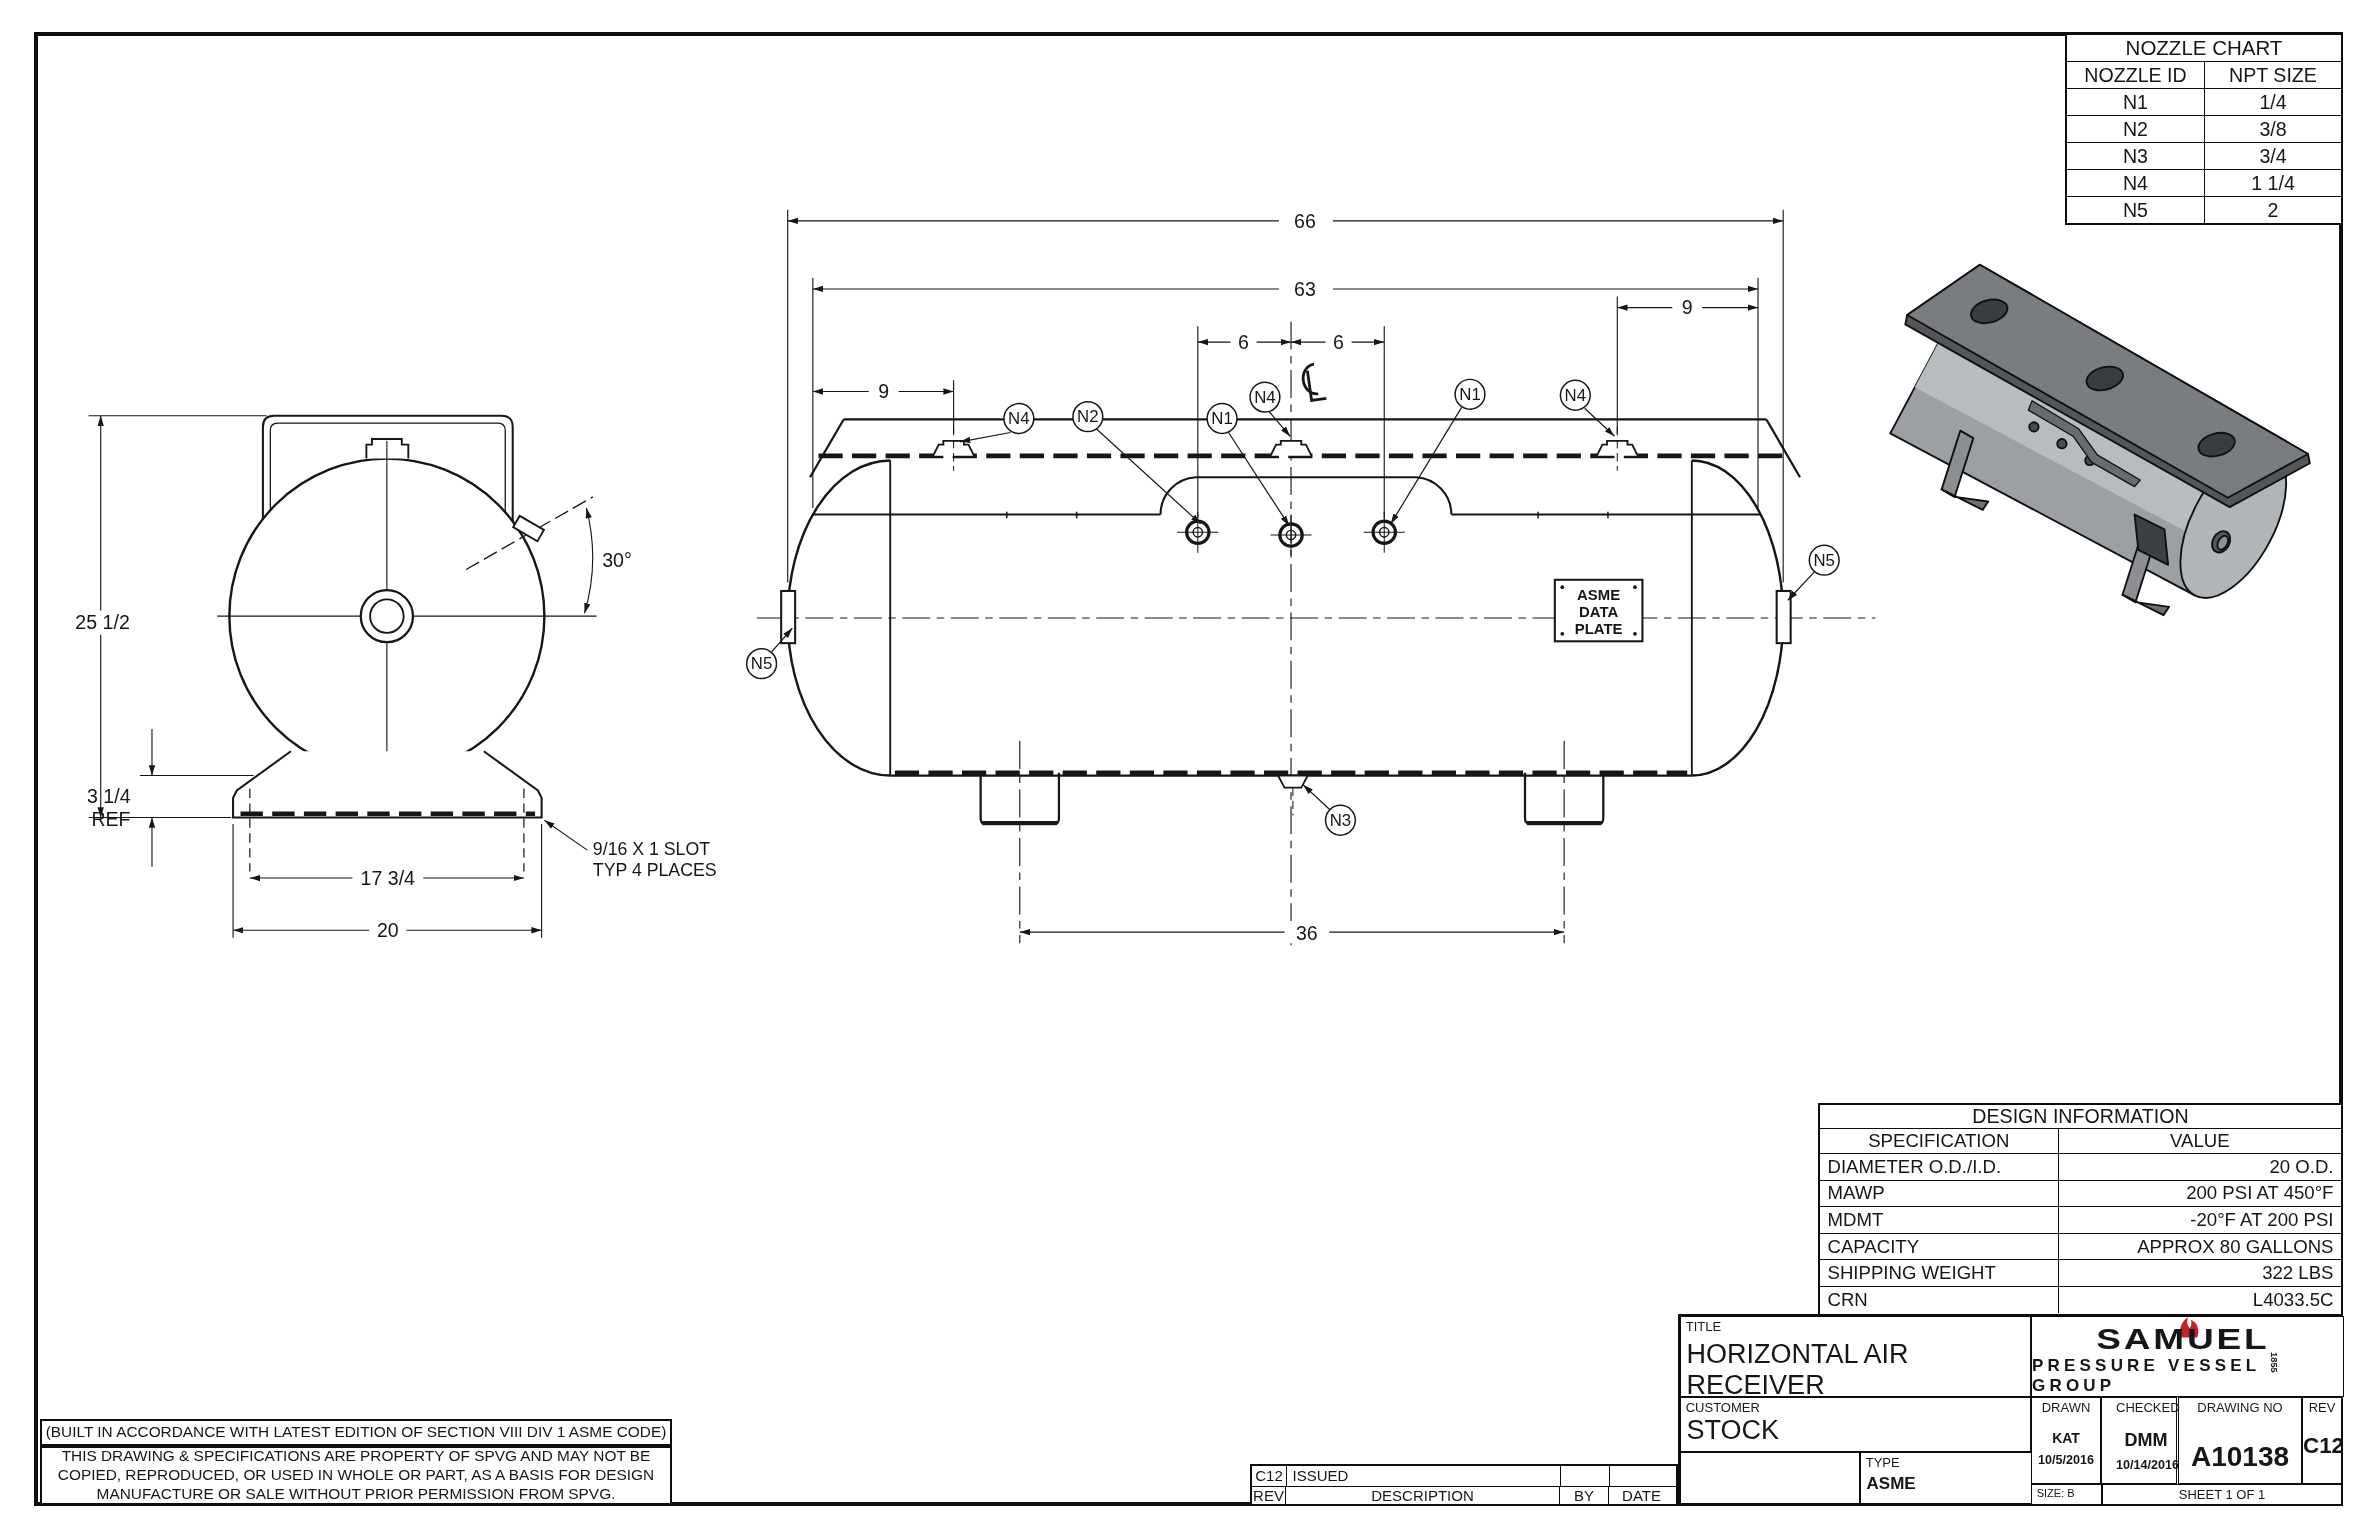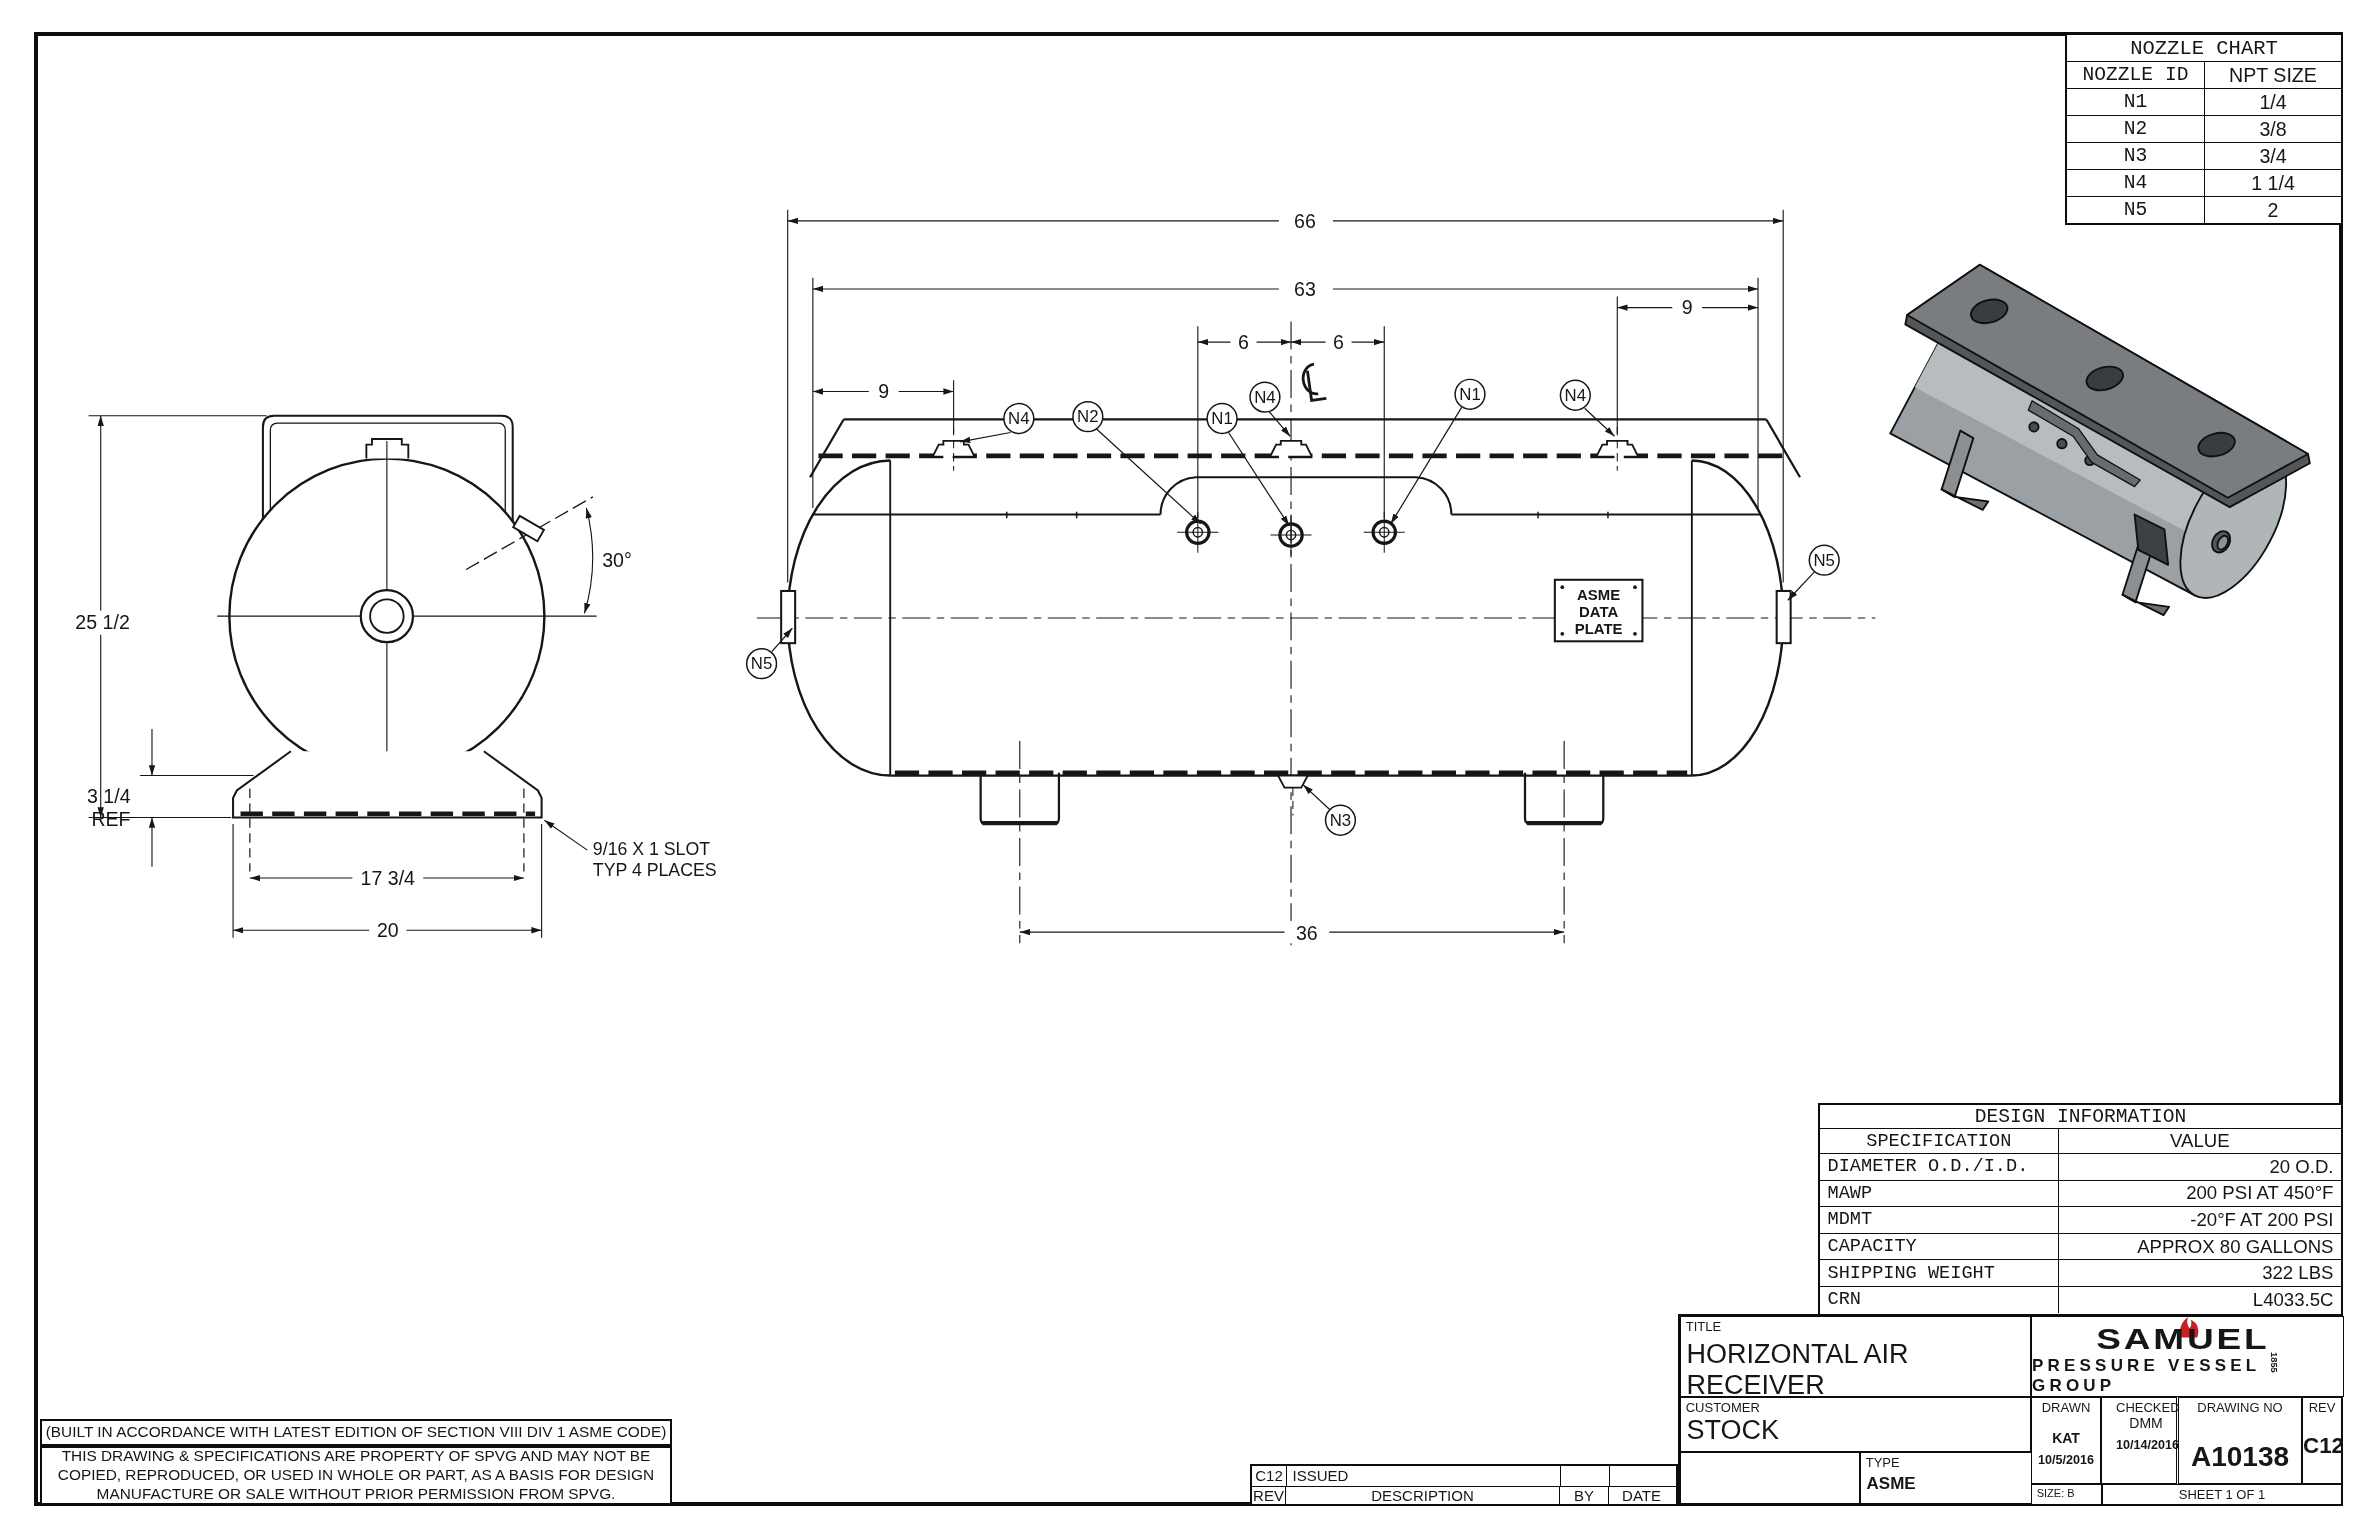--- a/index.html
+++ b/index.html
@@ -6,21 +6,21 @@
   #sheet{position:relative;width:2377px;height:1538px;background:#ffffff;
          font-family:"Liberation Sans",sans-serif;color:#161616;overflow:hidden;}
   #border-rect{position:absolute;left:34px;top:32px;width:2309px;height:1474px;
          border:4.7px solid #0d0d0d;box-sizing:border-box;}
   svg{position:absolute;left:0;top:0;}
   .tbl{position:absolute;box-sizing:border-box;border:2.8px solid #0d0d0d;background:#fff;}
   .tbl .row{display:flex;box-sizing:border-box;border-top:1.9px solid #0d0d0d;}
   .tbl .row:first-child{border-top:none;}
   .tbl .cell{box-sizing:border-box;border-left:1.9px solid #0d0d0d;display:flex;
              align-items:center;justify-content:center;overflow:hidden;white-space:nowrap;}
-  .tbl .cell:first-child{border-left:none;font-family:Liberation Mono, monospace;}
+  .tbl .cell:first-child{border-left:none;}
   .nc-title{font-size:20.5px;}
   .nc-cell{font-size:19.6px;}
   .di-spec{justify-content:flex-start !important;padding-left:7.5px;}
   .di-val{justify-content:flex-end !important;padding-right:7.5px;}
   .tb-cell{position:absolute;box-sizing:border-box;border:1.9px solid #0d0d0d;background:#fff;}
   .tb-label{font-size:13px;padding:1.9px 0 0 4.7px;color:#1a1a1a;}
   .tb-big{font-size:27px;padding-left:5.6px;margin-top:5.6px;}
   .note-box{position:absolute;box-sizing:border-box;border:2.8px solid #0d0d0d;background:#fff;
             display:flex;flex-direction:column;align-items:center;justify-content:center;
             font-size:15.4px;line-height:1.22;text-align:center;}
@@ -411,21 +411,21 @@
       <div class="tb-label">TYPE</div>
       <div style="font-size:17px;font-weight:bold;padding-left:5.6px;margin-top:3.7px;">ASME</div>
     </div>
     <div class="tb-cell" style="left:351px;top:81px;width:70px;height:87px;text-align:center;">
       <div class="tb-label" style="padding-left:0;">DRAWN</div>
       <div style="font-size:14px;font-weight:bold;margin-top:15px;">KAT</div>
       <div style="font-size:12.6px;font-weight:bold;margin-top:7.5px;">10/5/2016</div>
     </div>
     <div class="tb-cell" style="left:421px;top:81px;width:76px;height:87px;text-align:center;padding-left:14px;">
       <div class="tb-label" style="padding-left:0;">CHECKED</div>
-      <div style="font-size:14px;font-weight:normal;">DMM</div>
+      <div style="font-size:18px;font-weight:bold;margin-top:15px;">DMM</div>
       <div style="font-size:12.6px;font-weight:bold;margin-top:7.5px;">10/14/2016</div>
     </div>
     <div class="tb-cell" style="left:498px;top:81px;width:124px;height:87px;text-align:center;">
       <div class="tb-label" style="padding-left:0;">DRAWING NO</div>
       <div style="font-size:28px;font-weight:bold;margin-top:26px;">A10138</div>
     </div>
     <div class="tb-cell" style="left:622px;top:81px;width:40px;height:87px;text-align:center;">
       <div class="tb-label" style="padding-left:0;">REV</div>
       <div style="font-size:22.4px;font-weight:bold;margin-top:18.6px;">C12</div>
     </div>

